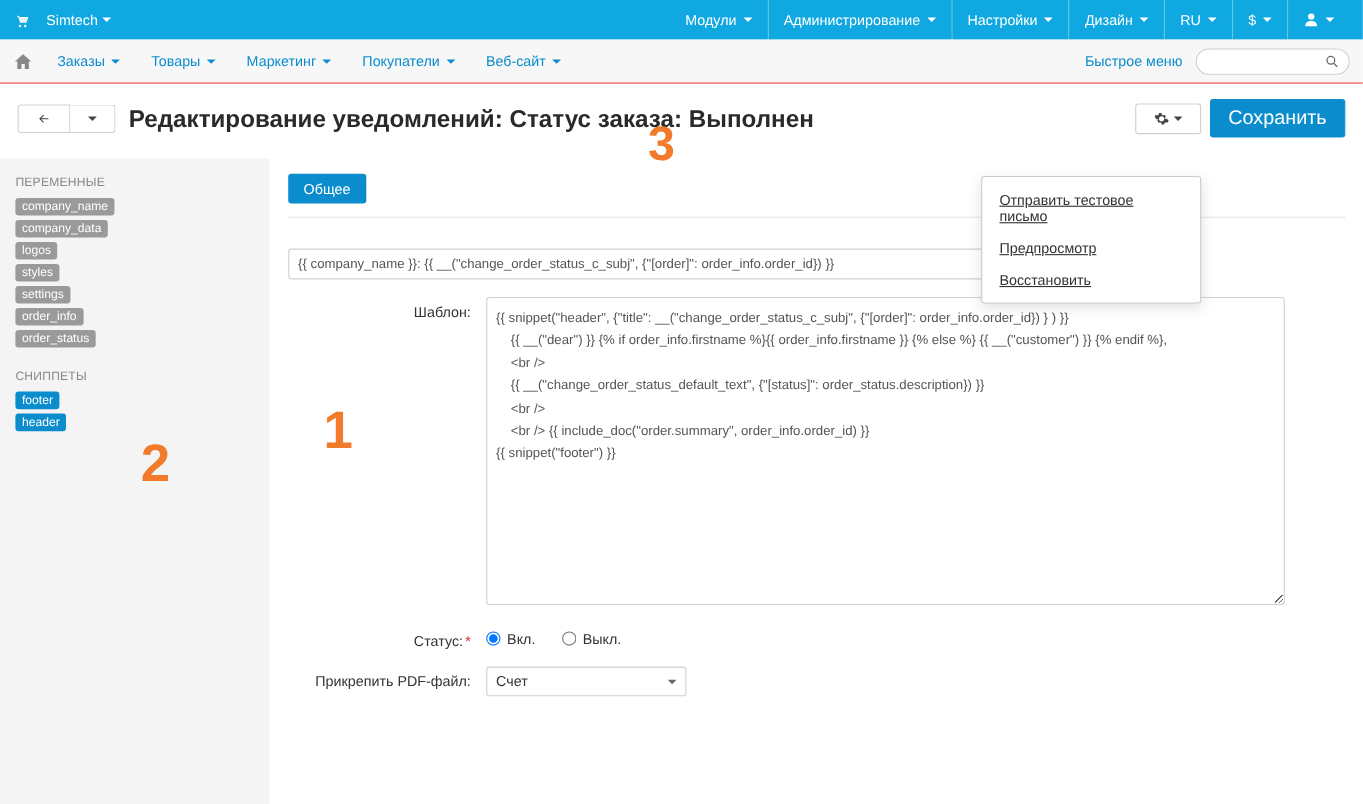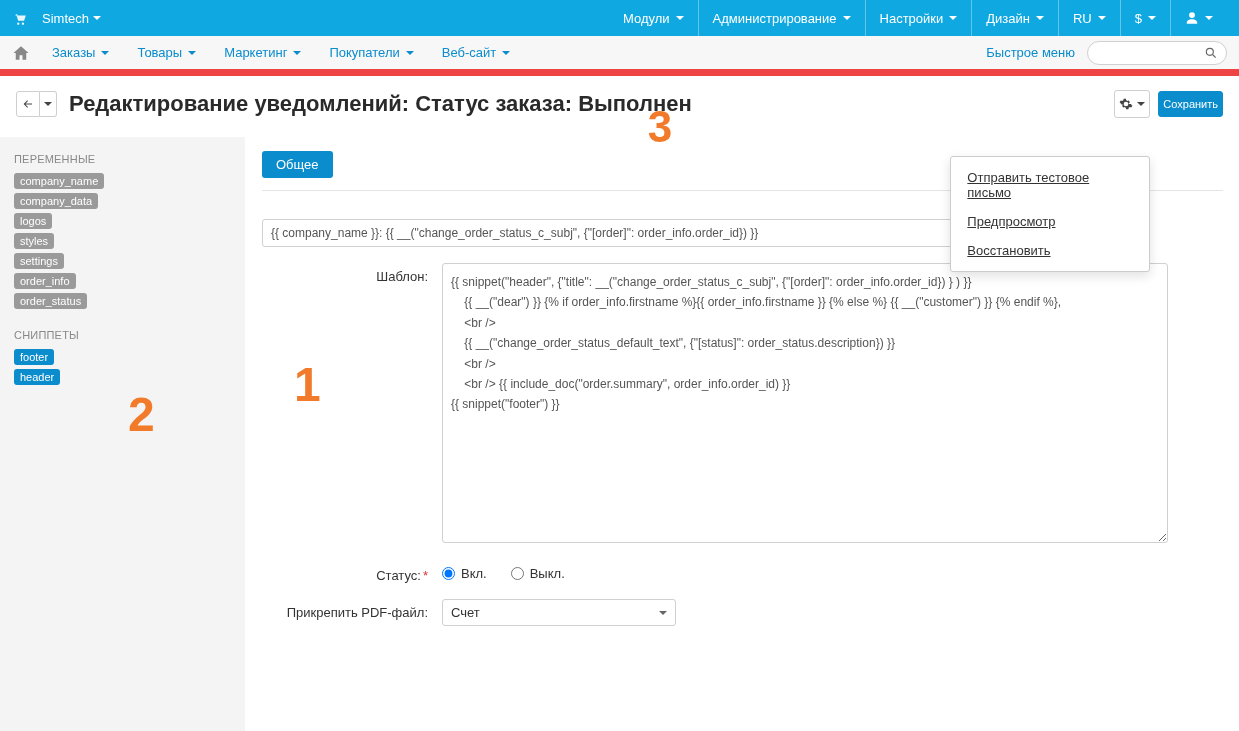--- a/index.html
+++ b/index.html
@@ -9,33 +9,33 @@
 .topbar { background: #0fa8e0; height: 36px; display: flex; align-items: center; padding: 0 12px; color: #fff; }
 .topbar .left { display: flex; align-items: flex-end; gap: 14px; }
 .topbar .right { margin-left: auto; display: flex; align-items: center; }
 .topbar .brand { font-size: 13px; display: flex; align-items: center; gap: 4px; cursor: pointer; }
 .topbar .cart-icon { width: 16px; height: 14px; opacity: .9; }
 .top-menu-item { padding: 0 14px; height: 36px; display: flex; align-items: center; gap: 6px; cursor: pointer; font-size: 13px; }
 .top-menu-sep { border-left: 1px solid rgba(255,255,255,.35); height: 36px; }
 .caret { display: inline-block; width: 0; height: 0; border-left: 4px solid transparent; border-right: 4px solid transparent; border-top: 4px solid currentColor; vertical-align: middle; }
 
 
-.menubar { background: #f7f7f7; border-bottom: 7px solid #ef4444; height: 40px; display: flex; align-items: center; padding: 0 12px; }
+.menubar { background: #f7f7f7; border-bottom: 1px solid #ef4444; height: 40px; display: flex; align-items: center; padding: 0 12px; }
 .menubar .home-icon { width: 18px; height: 18px; color: #888; margin-right: 8px; }
 .menubar .menu-item { padding: 0 14px; height: 40px; display: flex; align-items: center; gap: 6px; color: #0a8ccd; cursor: pointer; font-size: 13px; }
 .menubar .menu-item .caret { border-top-color: #0a8ccd; }
 .menubar .right { margin-left: auto; display: flex; align-items: center; gap: 12px; }
 .quick-link { color: #0a8ccd; cursor: pointer; }
 .search-box { background: #fff; border: 1px solid #d0d0d0; border-radius: 12px; width: 140px; height: 24px; display: flex; align-items: center; justify-content: flex-end; padding: 0 8px; }
 .search-box svg { width: 14px; height: 14px; color: #666; }
 
 
 .page-head { display: flex; align-items: center; padding: 14px 16px 18px 16px; gap: 12px; position: relative; border-bottom: 1px solid #fff; }
 .back-group { display: flex; }
-.btn { background: #fff; border: 1px solid #cfcfcf; padding: 6px 4px; font-size: 11px; cursor: pointer; display: inline-flex; align-items: center; gap: 4px; color: #444; }
+.btn { background: #fff; border: 1px solid #cfcfcf; padding: 6px 16px; font-size: 18px; cursor: pointer; display: inline-flex; align-items: center; gap: 4px; color: #444; }
 .btn-left { border-radius: 3px 0 0 3px; }
 .btn-right { border-radius: 0 3px 3px 0; border-left: none; }
 .btn-single { border-radius: 3px; }
 .btn-primary { background: #0a8ccd; border-color: #0a8ccd; color: #fff; }
 .page-title { font-size: 22px; font-weight: 600; color: #2a2a2a; }
 .head-actions { margin-left: auto; display: flex; gap: 8px; align-items: center; }
 
 
 .gear-group { position: relative; }
 .dropdown { position: absolute; top: 38px; right: 0; background: #fff; border: 1px solid #ccc; border-radius: 3px; box-shadow: 0 4px 12px rgba(0,0,0,.12); min-width: 200px; padding: 6px 0; z-index: 10; text-decoration: underline; }
@@ -57,21 +57,21 @@
 .divider { border-bottom: 1px solid #e5e5e5; margin: 12px 0 28px 0; }
 
 .form-row { display: flex; margin-bottom: 16px; }
 .form-label { width: 180px; text-align: right; padding-right: 14px; padding-top: 6px; font-size: 13px; color: #333; }
 .form-label .req { color: #d33; margin-left: 2px; }
 .form-control { flex: 1; }
 .text-input { width: 100%; max-width: 726px; border: 1px solid #d0d0d0; border-radius: 3px; padding: 6px 8px; font-size: 12px; font-family: inherit; color: #555; }
 .textarea { width: 100%; max-width: 726px; height: 280px; border: 1px solid #d0d0d0; border-radius: 3px; padding: 8px; font-size: 12px; font-family: inherit; color: #555; line-height: 1.7; resize: vertical; }
 .radio-group { display: flex; gap: 24px; align-items: center; padding-top: 4px; }
 .radio-group label { display: flex; gap: 6px; cursor: pointer; }
-.select { border: 1px solid #d0d0d0; border-radius: 3px; padding: 5px 8px; font-size: 13px; width: 234px; background: #fff; display: flex; justify-content: space-between; align-items: center; }
+.select { border: 1px solid #d0d0d0; border-radius: 3px; padding: 5px 8px; font-size: 13px; width: 182px; background: #fff; display: flex; justify-content: space-between; align-items: center; }
 .select .caret { border-top-color: #666; }
 
 .num1 { position: absolute; top: 220px; left: 48px; font-size: 48px; font-weight: 700; color: #f17b2b; }
 .num3 { position: absolute; top: -16px; right: 478px; font-size: 44px; font-weight: 700; color: #f17b2b; z-index: 5; }
 .annot-container { position: relative; }
 
 svg { display: block; }
 </style>
 </head>
 <body>

